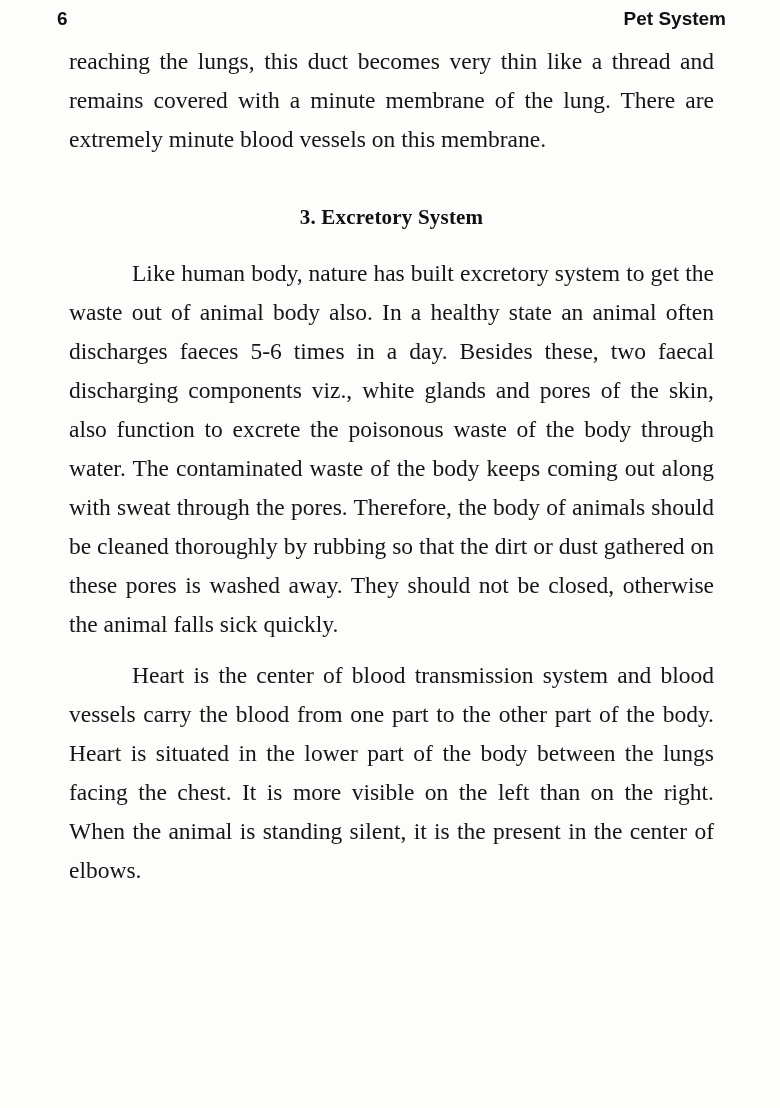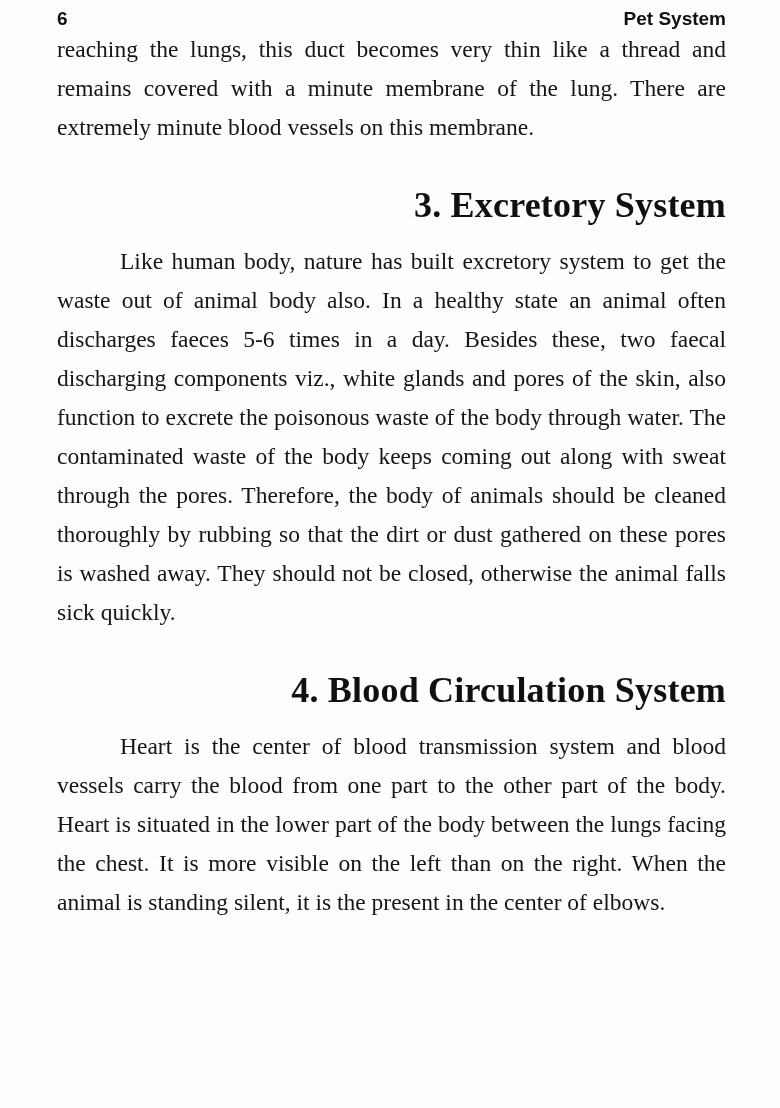--- a/index.html
+++ b/index.html
@@ -32,36 +32,36 @@
     padding-top: 2px;
   }
   .body-copy {
     font-family: "Liberation Serif", serif;
     font-size: 23.5px;
     line-height: 39px;
     text-align: justify;
     color: #151515;
   }
   p.para {
-    margin: 0;
+    margin: 12px;
     text-indent: 63px;
   }
   p.para.no-indent {
     text-indent: 0;
   }
   .intro {
     margin-top: 30px;
   }
   h2.section-heading {
     font-family: "Liberation Serif", serif;
     font-weight: 700;
-    font-size: 36px;
+    font-size: 21px;
     line-height: 30px;
     margin: 43px 0 22px 0;
-    text-align: right;
+    text-align: center;
     text-indent: 0;
     color: #101010;
     letter-spacing: 0.2px;
   }
 </style>
 </head>
 <body>
 
 <div class="page">
   <div class="page-inner">
@@ -72,19 +72,18 @@
     </div>
 
     <div class="body-copy">
 
       <p class="para no-indent intro">reaching the lungs, this duct becomes very thin like a thread and remains covered with a minute membrane of the lung. There are extremely minute blood vessels on this membrane.</p>
 
       <h2 class="section-heading">3. Excretory System</h2>
 
       <p class="para">Like human body, nature has built excretory system to get the waste out of animal body also. In a healthy state an animal often discharges faeces 5-6 times in a day. Besides these, two faecal discharging components viz., white glands and pores of the skin, also function to excrete the poisonous waste of the body through water. The contaminated waste of the body keeps coming out along with sweat through the pores. Therefore, the body of animals should be cleaned thoroughly by rubbing so that the dirt or dust gathered on these pores is washed away. They should not be closed, otherwise the animal falls sick quickly.</p>
 
-      <h2 class="section-heading">4. Blood Circulation System</h2>
 
       <p class="para">Heart is the center of blood transmission system and blood vessels carry the blood from one part to the other part of the body. Heart is situated in the lower part of the body between the lungs facing the chest. It is more visible on the left than on the right. When the animal is standing silent, it is the present in the center of elbows.</p>
 
     </div>
   </div>
 </div>
 
 </body></html>

